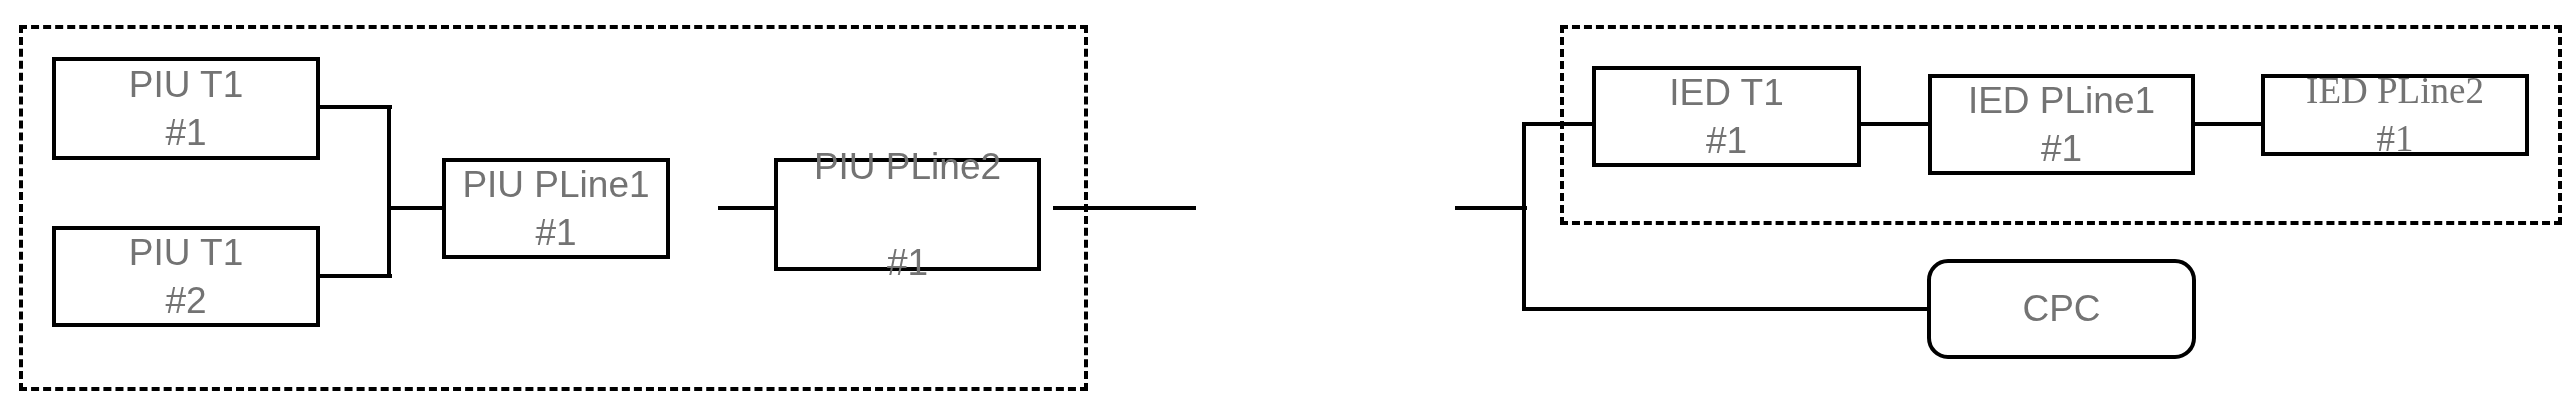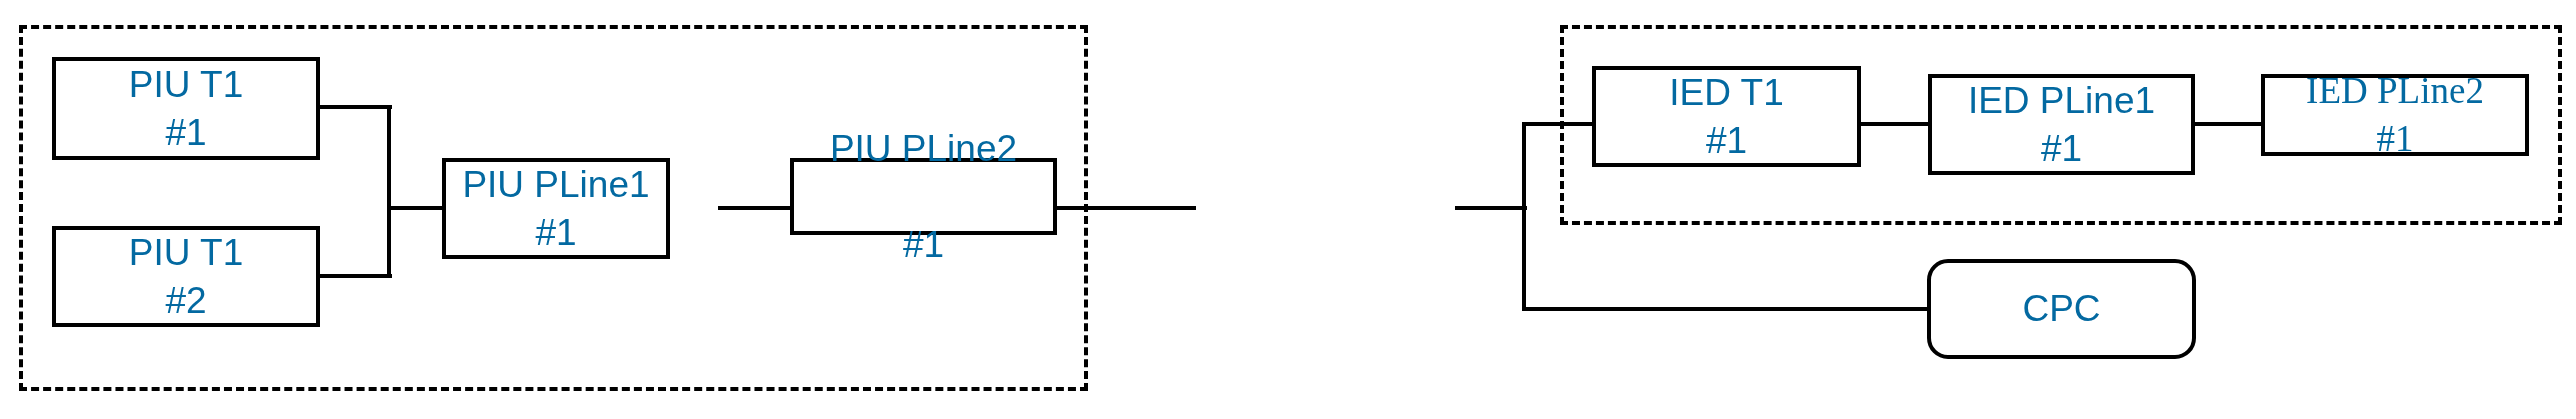--- a/index.html
+++ b/index.html
@@ -2,21 +2,21 @@
 <html style="font-size:13.5px"><head>
 <meta charset="utf-8">
 <style>
   html, body { margin: 0; padding: 0; background: #ffffff; }
   .canvas {
     position: relative;
     width: 2576px;
     height: 419px;
     background: #ffffff;
     font-family: "Liberation Sans", sans-serif;
-    color: #0369a1;
+    color: #737373;
     overflow: hidden;
   }
   .group {
     position: absolute;
     border: 4.2px dashed #000000;
     box-sizing: border-box;
     background: transparent;
   }
   .node {
     position: absolute;
@@ -65,21 +65,21 @@
   <div class="node" style="left:52px; top:226px; width:268px; height:101px;">
     <div>PIU T1</div>
     <div>#2</div>
   </div>
 
   <div class="node" style="left:442px; top:158px; width:228px; height:101px;">
     <div>PIU PLine1</div>
     <div>#1</div>
   </div>
 
-  <div class="node" style="left:790px; top:158px; width:267px; height:77px;gap:48px;">
+  <div class="node" style="left:774px; top:158px; width:267px; height:113px;gap:48px;">
     <div>PIU PLine2</div>
     <div>#1</div>
   </div>
 
 
   <div class="node" style="left:1592px; top:66px; width:269px; height:101px;">
     <div>IED T1</div>
     <div>#1</div>
   </div>
 

